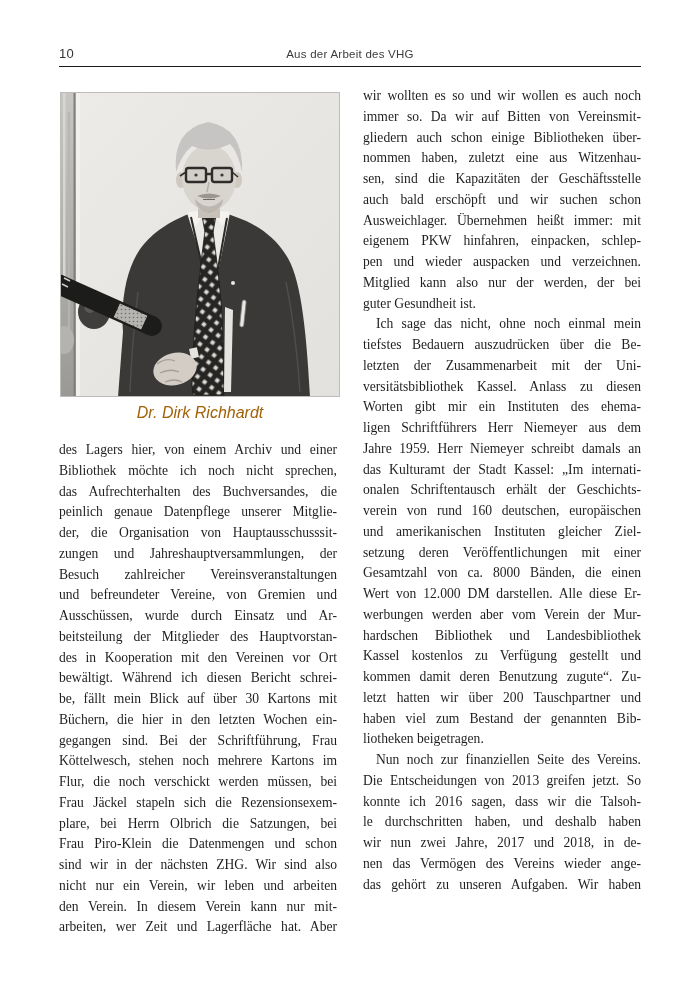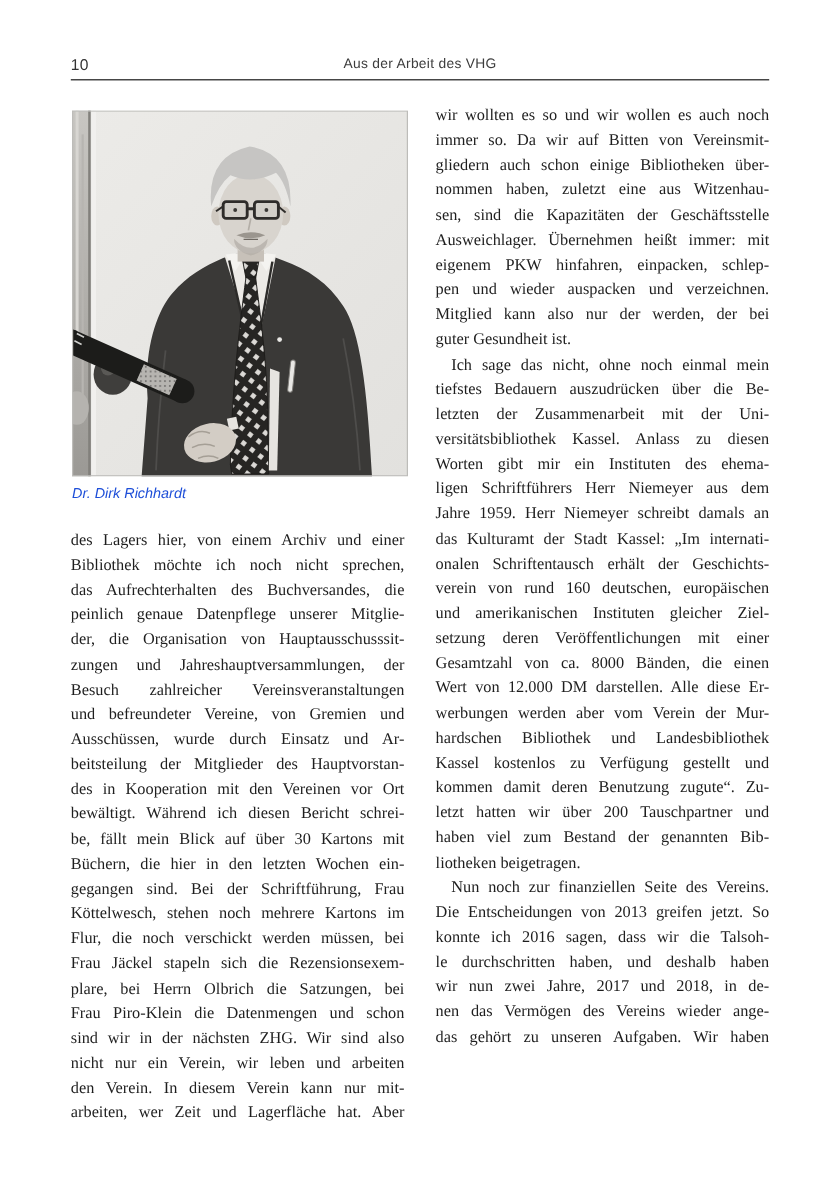--- a/index.html
+++ b/index.html
@@ -15,22 +15,22 @@
   .runhead {
     position:absolute; left:59px; top:48px; width:582px; text-align:center;
     font-family:"Liberation Sans", sans-serif; font-size:11.5px; color:#3c3c3c;
     letter-spacing:0.25px;
   }
   .rule { position:absolute; left:59px; top:66px; width:582px; height:1.4px; background:#1a1a1a; }
   
   .photo { position:absolute; left:60px; top:92px; width:280px; height:305px; }
   .photo svg { display:block; }
   .caption {
-    position:absolute; left:60px; top:404px; width:280px; 
-    font-family:"Liberation Sans", sans-serif; font-style:italic; font-size:12px; color:#1d4ed8;
+    position:absolute; left:60px; top:404px; width:280px; text-align:center;
+    font-family:"Liberation Sans", sans-serif; font-style:italic; font-size:16px; color:#a16207;
   }
   
   .col { position:absolute; width:278px; font-size:13.6px; }
   .col-left  { left:59px;  top:440px; }
   .col-right { left:363px; top:86px; }
   .tl { height:20.75px; line-height:20.75px; text-align:justify; text-align-last:justify;
         white-space:normal; overflow:visible; }
   .tl.last { text-align-last:left; }
   .tl.ind  { text-indent:13px; }
 </style>
@@ -176,20 +176,21 @@
       <div class="tl">nicht nur ein Verein, wir leben und arbeiten</div>
       <div class="tl">den Verein. In diesem Verein kann nur mit-</div>
       <div class="tl">arbeiten, wer Zeit und Lagerfläche hat. Aber</div>
     </div>
   <div class="col col-right">
       <div class="tl">wir wollten es so und wir wollen es auch noch</div>
       <div class="tl">immer so. Da wir auf Bitten von Vereinsmit-</div>
       <div class="tl">gliedern auch schon einige Bibliotheken über-</div>
       <div class="tl">nommen haben, zuletzt eine aus Witzenhau-</div>
       <div class="tl">sen, sind die Kapazitäten der Geschäftsstelle</div>
+      <div class="tl">auch bald erschöpft und wir suchen schon</div>
       <div class="tl">Ausweichlager. Übernehmen heißt immer: mit</div>
       <div class="tl">eigenem PKW hinfahren, einpacken, schlep-</div>
       <div class="tl">pen und wieder auspacken und verzeichnen.</div>
       <div class="tl">Mitglied kann also nur der werden, der bei</div>
       <div class="tl last">guter Gesundheit ist.</div>
       <div class="tl ind">Ich sage das nicht, ohne noch einmal mein</div>
       <div class="tl">tiefstes Bedauern auszudrücken über die Be-</div>
       <div class="tl">letzten der Zusammenarbeit mit der Uni-</div>
       <div class="tl">versitätsbibliothek Kassel. Anlass zu diesen</div>
       <div class="tl">Worten gibt mir ein Instituten des ehema-</div>

